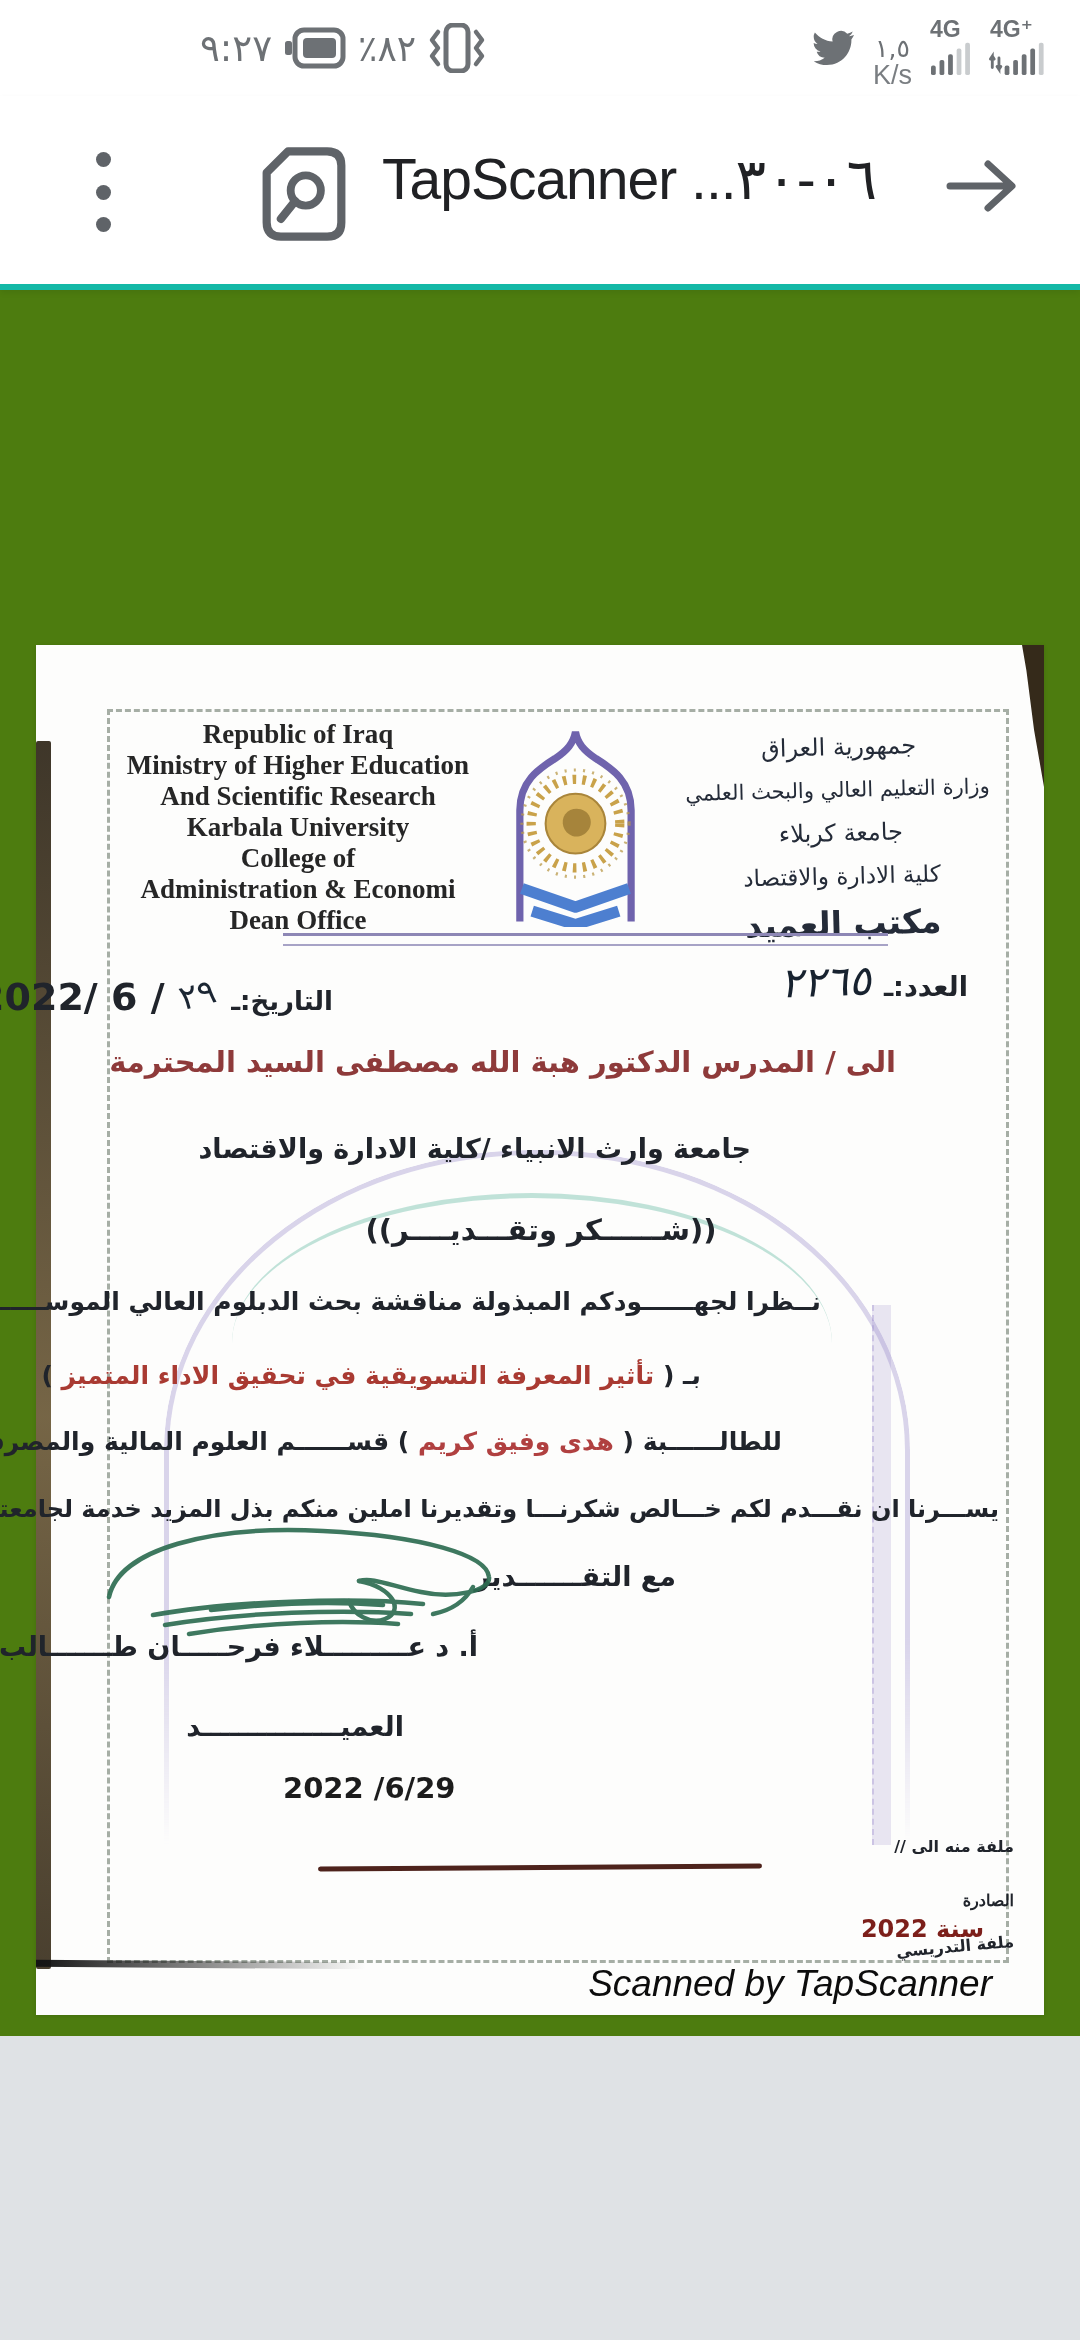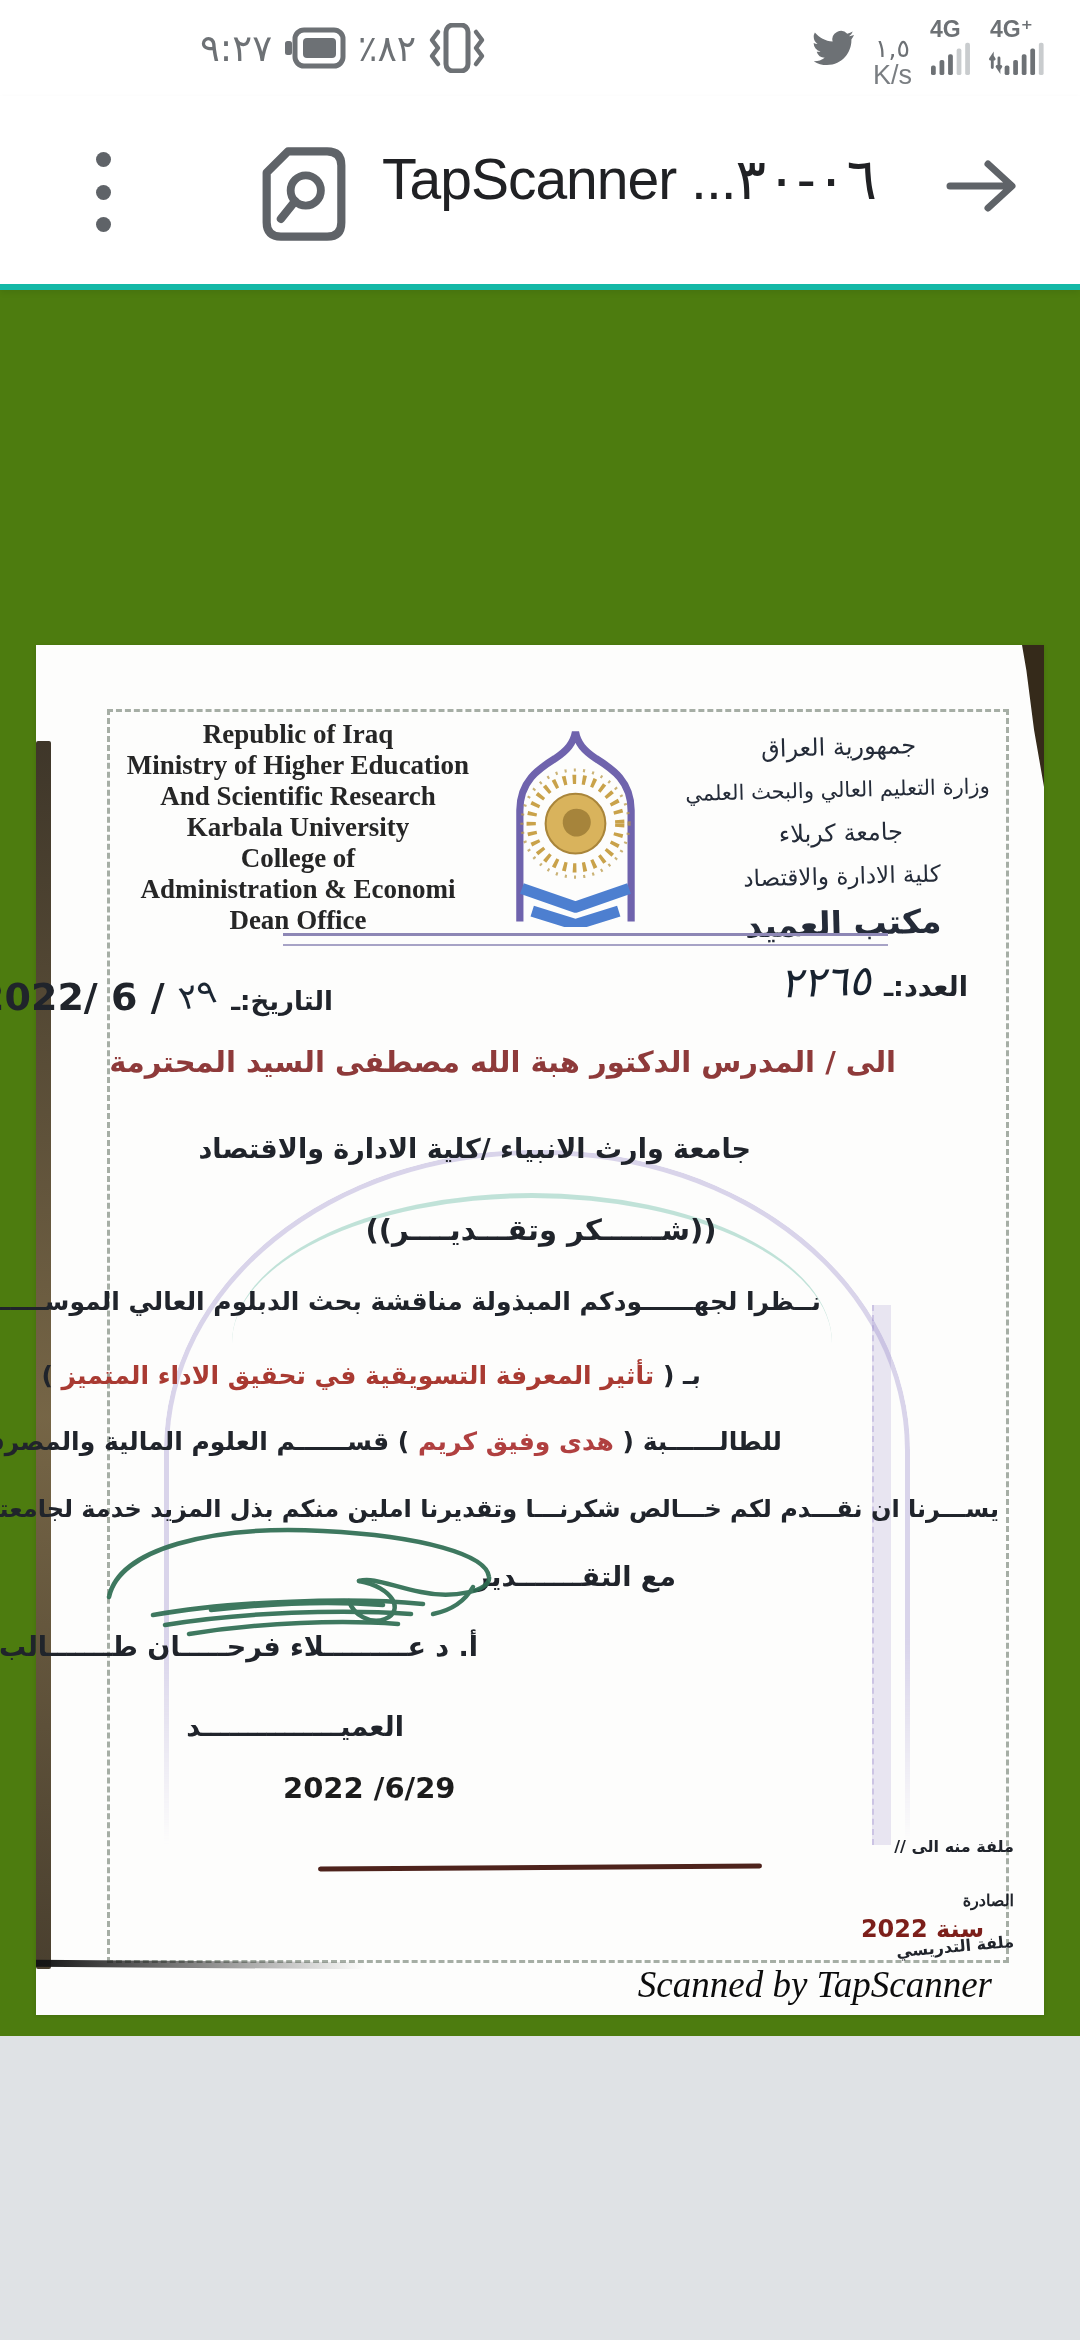--- a/index.html
+++ b/index.html
@@ -62,21 +62,21 @@
   .arch-band{position:absolute;left:836px;top:660px;width:17px;height:540px;pointer-events:none;
         background:rgba(152,136,202,.20);border-left:2px dashed rgba(152,136,202,.35);}
 
   .rule2{position:absolute;left:247px;top:288px;width:605px;height:8px;
          border-top:3px solid #8d87b5;border-bottom:2px solid #a7a3c6;}
   .maroon-line{position:absolute;left:282px;top:1220px;width:444px;height:5px;background:#4e231c;
                border-radius:3px;transform:rotate(-.4deg);}
   .paper-edge{position:absolute;left:0;top:1316px;width:330px;height:7px;
               background:linear-gradient(to right,#141414,rgba(20,20,20,0));transform:rotate(.4deg);}
   .scanned-by{position:absolute;right:52px;top:1318px;font-size:37px;font-style:italic;color:#0c0c0c;
-              font-family:Liberation Serif, serif;white-space:nowrap;}
+              font-family:Liberation Sans, sans-serif;white-space:nowrap;}
 
   .cc-small{font-size:16px;}
 
   
   .fab{position:absolute;left:50px;top:2088px;width:192px;height:192px;border-radius:50%;background:#ffffff;
        border:none;box-shadow:0 8px 20px rgba(0,0,0,.16),0 2px 6px rgba(0,0,0,.10);
        display:flex;align-items:center;justify-content:center;cursor:pointer;}
 </style>
 </head>
 <body>

